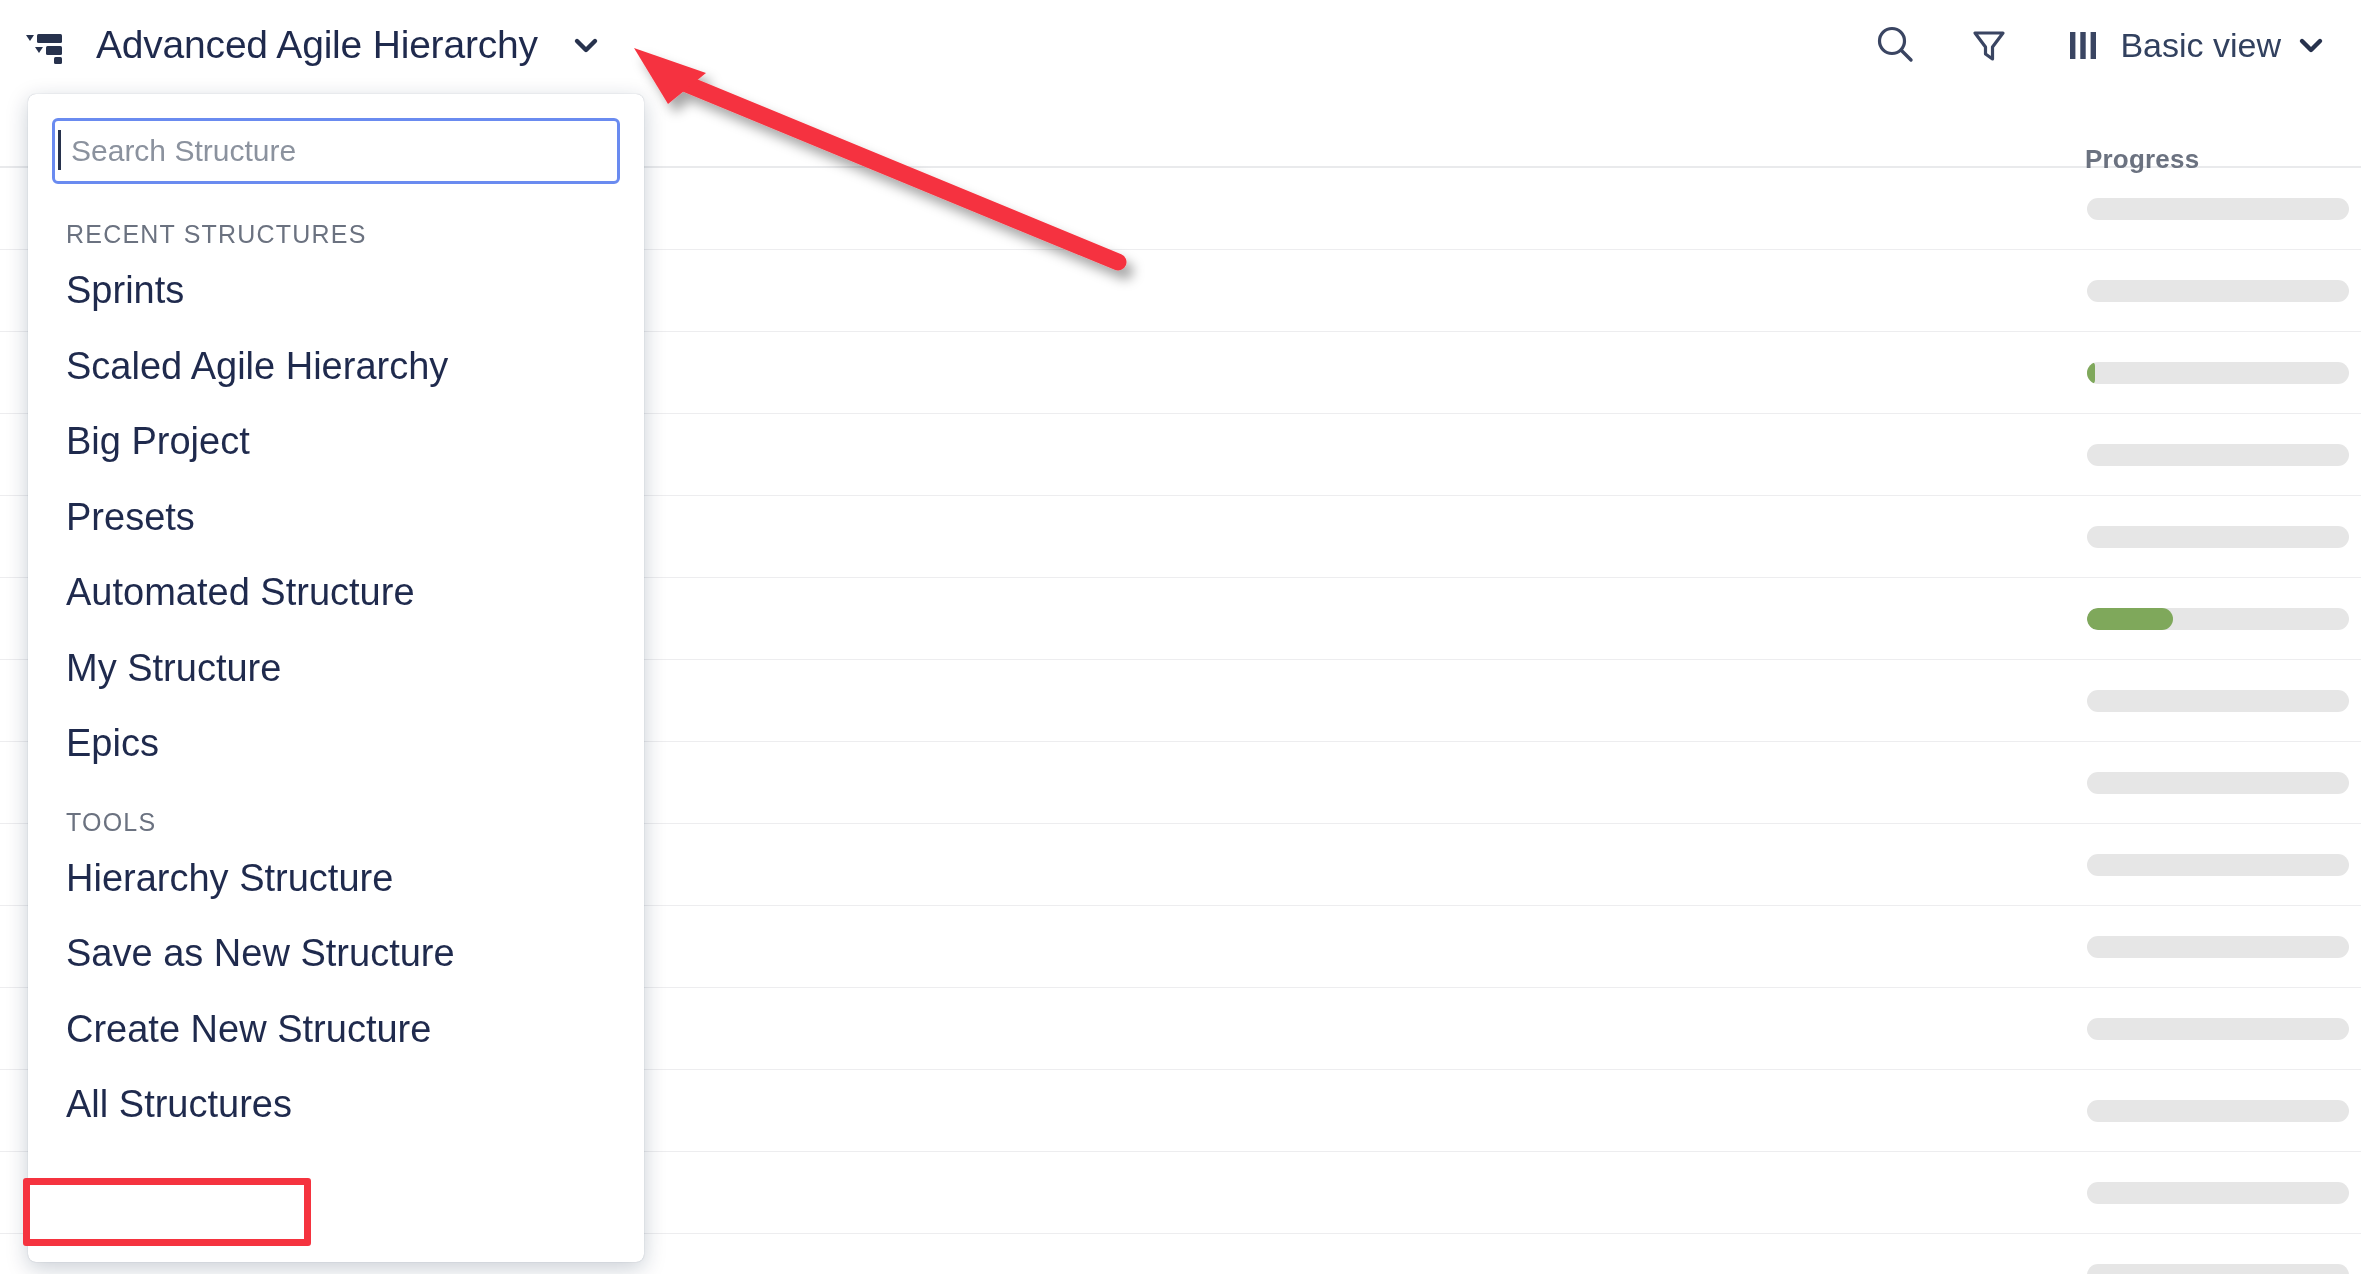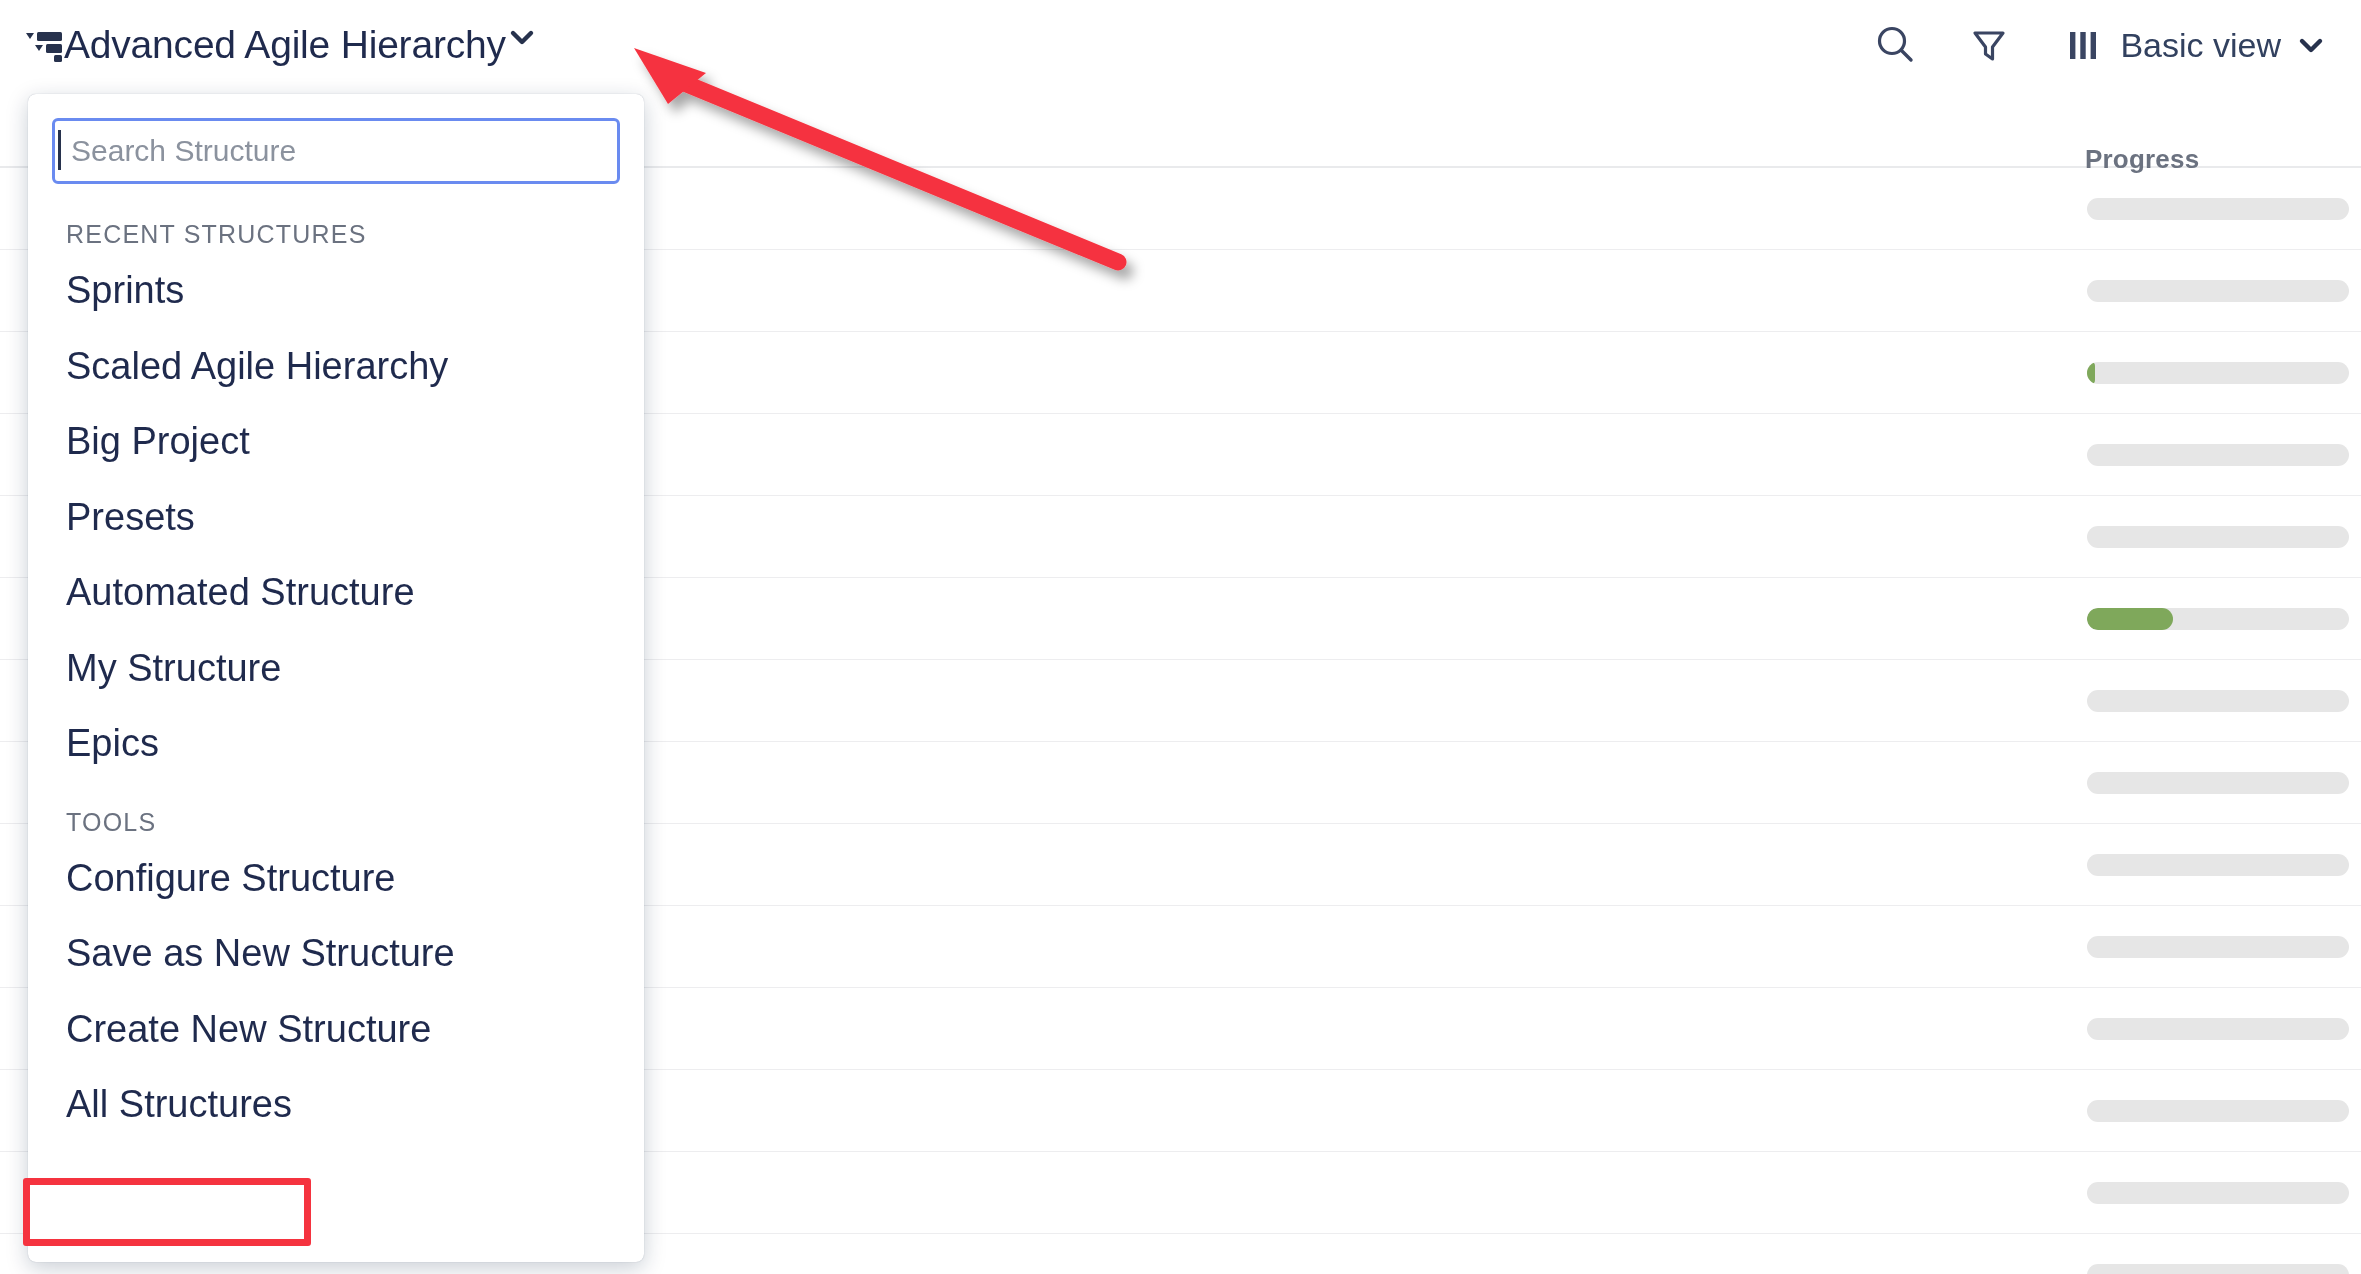--- a/index.html
+++ b/index.html
@@ -25,22 +25,22 @@
     width: 2361px; height: 90px;
     display: flex;
     align-items: center;
     padding: 0 36px 0 24px;
     background: #ffffff;
     z-index: 40;
   }
 
   .structure-title-wrap {
     display: flex;
-    align-items: flex-start;
-    gap: 0;
+    align-items: center;
+    gap: 32px;
     cursor: pointer;
   }
 
   .structure-icon {
     width: 40px; height: 40px;
     display: block;
     flex: 0 0 auto;
   }
 
   .structure-title {
@@ -386,21 +386,21 @@
     <div id="menu-sections">
         <div class="section-label">RECENT STRUCTURES</div>
         <div class="menu-item">Sprints</div>
         <div class="menu-item">Scaled Agile Hierarchy</div>
         <div class="menu-item">Big Project</div>
         <div class="menu-item">Presets</div>
         <div class="menu-item">Automated Structure</div>
         <div class="menu-item">My Structure</div>
         <div class="menu-item">Epics</div>
         <div class="section-label">TOOLS</div>
-        <div class="menu-item">Configure Structure</div>
+        <div class="menu-item">Hierarchy Structure</div>
         <div class="menu-item">Save as New Structure</div>
         <div class="menu-item">Create New Structure</div>
         <div class="menu-item">All Structures</div>
       </div>
   </div>
   <div class="caret"></div>
 
   <div class="hl-box"></div>
 
   <svg class="arrow-svg" viewBox="0 0 2361 1274" aria-hidden="true">

